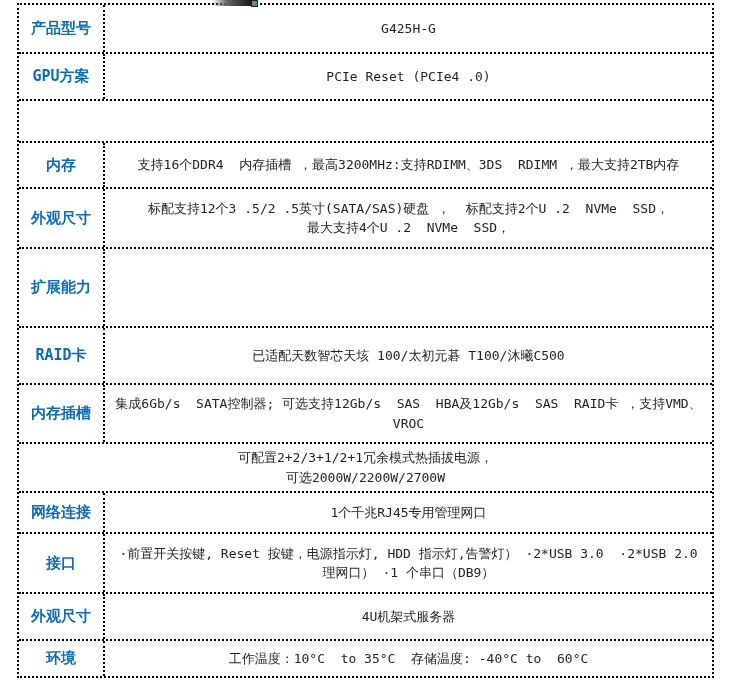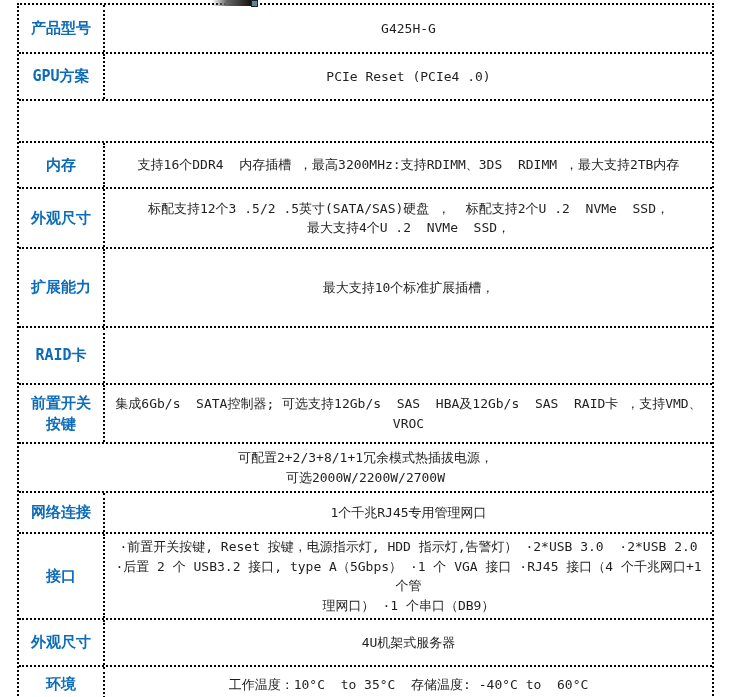--- a/index.html
+++ b/index.html
@@ -94,56 +94,55 @@
     <div class="cell-label">外观尺寸</div>
     <div class="cell-value">
       <div class="line">标配支持12个3 .5/2 .5英寸(SATA/SAS)硬盘 ，  标配支持2个U .2  NVMe  SSD，</div>
       <div class="line">最大支持4个U .2  NVMe  SSD，</div>
     </div>
   </div>
 
   <div class="spec-row" style="min-height:79px">
     <div class="cell-label">扩展能力</div>
     <div class="cell-value">
-      <div class="line">最大支持10个标准扩展插槽，</div>
     </div>
   </div>
 
   <div class="spec-row" style="min-height:57px">
     <div class="cell-label">RAID卡</div>
     <div class="cell-value">
+      <div class="line">已适配天数智芯天垓 100/太初元碁 T100/沐曦C500</div>
     </div>
   </div>
 
   <div class="spec-row" style="min-height:59px">
-    <div class="cell-label">前置开关按键</div>
+    <div class="cell-label">内存插槽</div>
     <div class="cell-value">
       <div class="line">集成6Gb/s  SATA控制器; 可选支持12Gb/s  SAS  HBA及12Gb/s  SAS  RAID卡 ，支持VMD、VROC</div>
     </div>
   </div>
 
   <div class="spec-row" style="min-height:49px">
     <div class="cell-value">
-      <div class="line">可配置2+2/3+8/1+1冗余模式热插拔电源，</div>
+      <div class="line">可配置2+2/3+1/2+1冗余模式热插拔电源，</div>
       <div class="line">可选2000W/2200W/2700W</div>
     </div>
   </div>
 
   <div class="spec-row" style="min-height:41px">
     <div class="cell-label">网络连接</div>
     <div class="cell-value">
       <div class="line">1个千兆RJ45专用管理网口</div>
     </div>
   </div>
 
   <div class="spec-row" style="min-height:60px">
     <div class="cell-label">接口</div>
     <div class="cell-value">
       <div class="line">·前置开关按键, Reset 按键，电源指示灯, HDD 指示灯,告警灯） ·2*USB 3.0  ·2*USB 2.0</div>
-      <div class="line">·后置 2 个 USB3.2 接口, type A（5Gbps） ·1 个 VGA 接口 ·RJ45 接口（4 个千兆网口+1 个管</div>
       <div class="line">理网口） ·1 个串口（DB9）</div>
     </div>
   </div>
 
   <div class="spec-row" style="min-height:47px">
     <div class="cell-label">外观尺寸</div>
     <div class="cell-value">
       <div class="line">4U机架式服务器</div>
     </div>
   </div>

